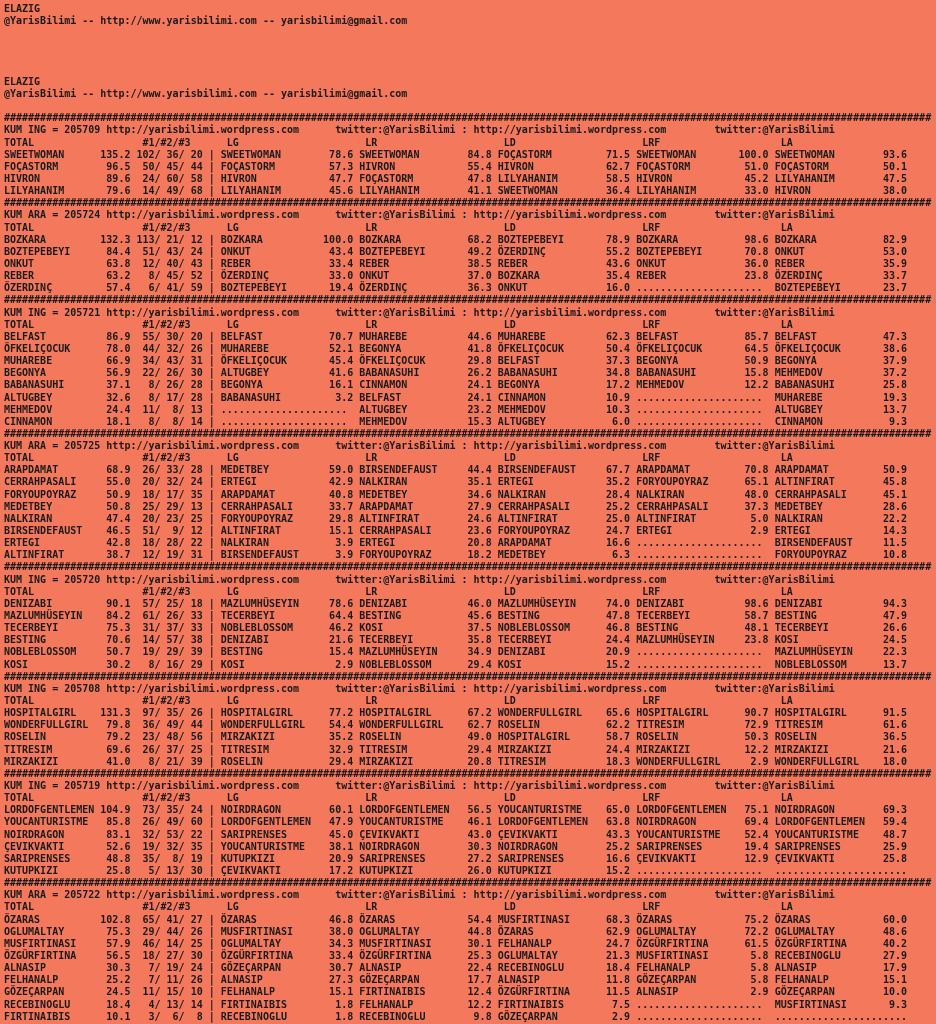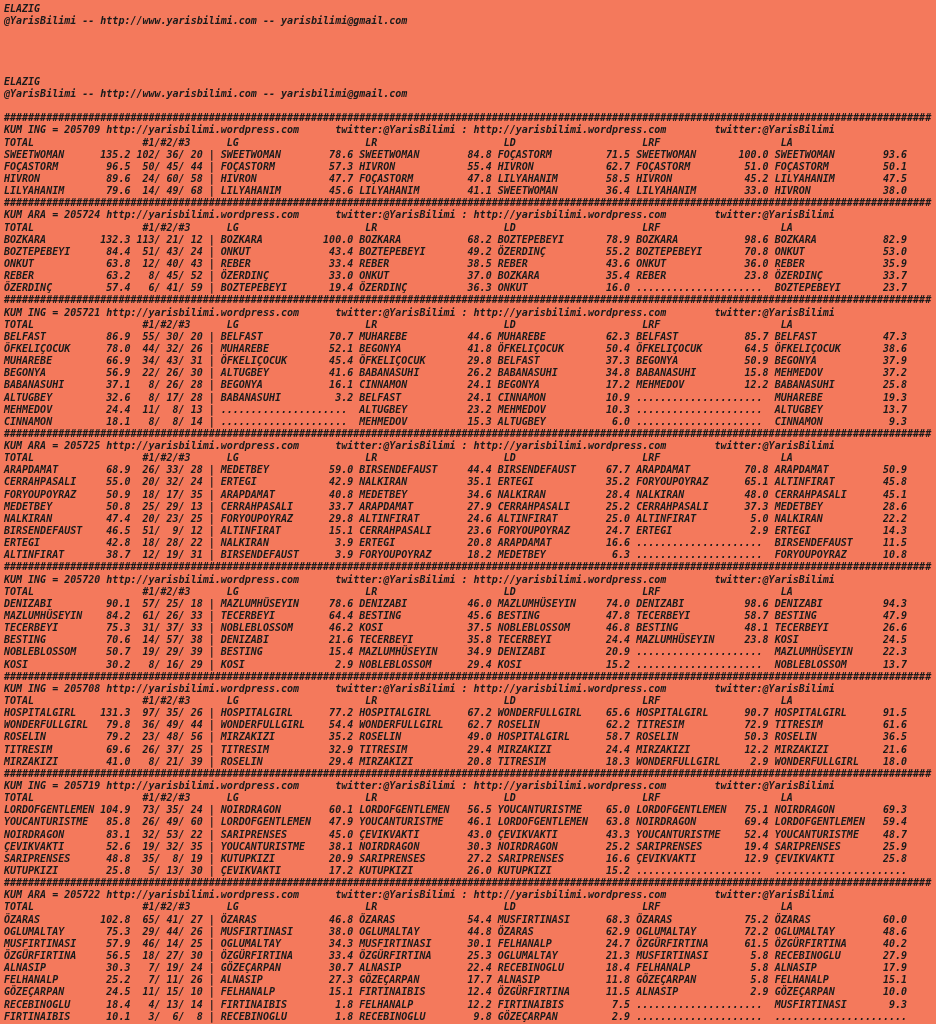--- a/index.html
+++ b/index.html
@@ -5,21 +5,21 @@
   html,body{margin:0;padding:0;}
   body{
     width:936px;height:1024px;overflow:hidden;
     background:#f4795c;
     font-family:"DejaVu Sans Mono","Liberation Mono",monospace;
   }
   #report{
     margin:0;padding:3px 0 0 4px;
     font-family:"DejaVu Sans Mono","Liberation Mono",monospace;
     font-size:10px;font-weight:bold;line-height:12.15px;
-    color:#1a1a1a;white-space:pre;font-style:italic;
+    color:#1a1a1a;white-space:pre;
   }
   .ln{white-space:pre;height:12.15px;}
 </style>
 </head>
 <body>
 
 <div>
   <pre id="report"><div class="ln">ELAZIG</div><div class="ln">@YarisBilimi -- http://www.yarisbilimi.com -- yarisbilimi@gmail.com</div><div class="ln">&nbsp;</div><div class="ln">&nbsp;</div><div class="ln">&nbsp;</div><div class="ln">&nbsp;</div><div class="ln">ELAZIG</div><div class="ln">@YarisBilimi -- http://www.yarisbilimi.com -- yarisbilimi@gmail.com</div><div class="ln">&nbsp;</div><div class="ln">##########################################################################################################################################################</div><div class="ln">KUM ING = 205709 http://yarisbilimi.wordpress.com      twitter:@YarisBilimi : http://yarisbilimi.wordpress.com        twitter:@YarisBilimi</div><div class="ln">TOTAL                  #1/#2/#3      LG                     LR                     LD                     LRF                    LA</div><div class="ln">SWEETWOMAN      135.2 102/ 36/ 20 | SWEETWOMAN        78.6 SWEETWOMAN        84.8 FOÇASTORM         71.5 SWEETWOMAN       100.0 SWEETWOMAN        93.6 </div><div class="ln">FOÇASTORM        96.5  50/ 45/ 44 | FOÇASTORM         57.3 HIVRON            55.4 HIVRON            62.7 FOÇASTORM         51.0 FOÇASTORM         50.1 </div><div class="ln">HIVRON           89.6  24/ 60/ 58 | HIVRON            47.7 FOÇASTORM         47.8 LILYAHANIM        58.5 HIVRON            45.2 LILYAHANIM        47.5 </div><div class="ln">LILYAHANIM       79.6  14/ 49/ 68 | LILYAHANIM        45.6 LILYAHANIM        41.1 SWEETWOMAN        36.4 LILYAHANIM        33.0 HIVRON            38.0 </div><div class="ln">##########################################################################################################################################################</div><div class="ln">KUM ARA = 205724 http://yarisbilimi.wordpress.com      twitter:@YarisBilimi : http://yarisbilimi.wordpress.com        twitter:@YarisBilimi</div><div class="ln">TOTAL                  #1/#2/#3      LG                     LR                     LD                     LRF                    LA</div><div class="ln">BOZKARA         132.3 113/ 21/ 12 | BOZKARA          100.0 BOZKARA           68.2 BOZTEPEBEYI       78.9 BOZKARA           98.6 BOZKARA           82.9 </div><div class="ln">BOZTEPEBEYI      84.4  51/ 43/ 24 | ONKUT             43.4 BOZTEPEBEYI       49.2 ÖZERDINÇ          55.2 BOZTEPEBEYI       70.8 ONKUT             53.0 </div><div class="ln">ONKUT            63.8  12/ 40/ 43 | REBER             33.4 REBER             38.5 REBER             43.6 ONKUT             36.0 REBER             35.9 </div><div class="ln">REBER            63.2   8/ 45/ 52 | ÖZERDINÇ          33.0 ONKUT             37.0 BOZKARA           35.4 REBER             23.8 ÖZERDINÇ          33.7 </div><div class="ln">ÖZERDINÇ         57.4   6/ 41/ 59 | BOZTEPEBEYI       19.4 ÖZERDINÇ          36.3 ONKUT             16.0 .....................  BOZTEPEBEYI       23.7 </div><div class="ln">##########################################################################################################################################################</div><div class="ln">KUM ING = 205721 http://yarisbilimi.wordpress.com      twitter:@YarisBilimi : http://yarisbilimi.wordpress.com        twitter:@YarisBilimi</div><div class="ln">TOTAL                  #1/#2/#3      LG                     LR                     LD                     LRF                    LA</div><div class="ln">BELFAST          86.9  55/ 30/ 20 | BELFAST           70.7 MUHAREBE          44.6 MUHAREBE          62.3 BELFAST           85.7 BELFAST           47.3 </div><div class="ln">ÖFKELIÇOCUK      78.0  44/ 32/ 26 | MUHAREBE          52.1 BEGONYA           41.8 ÖFKELIÇOCUK       50.4 ÖFKELIÇOCUK       64.5 ÖFKELIÇOCUK       38.6 </div><div class="ln">MUHAREBE         66.9  34/ 43/ 31 | ÖFKELIÇOCUK       45.4 ÖFKELIÇOCUK       29.8 BELFAST           37.3 BEGONYA           50.9 BEGONYA           37.9 </div><div class="ln">BEGONYA          56.9  22/ 26/ 30 | ALTUGBEY          41.6 BABANASUHI        26.2 BABANASUHI        34.8 BABANASUHI        15.8 MEHMEDOV          37.2 </div><div class="ln">BABANASUHI       37.1   8/ 26/ 28 | BEGONYA           16.1 CINNAMON          24.1 BEGONYA           17.2 MEHMEDOV          12.2 BABANASUHI        25.8 </div><div class="ln">ALTUGBEY         32.6   8/ 17/ 28 | BABANASUHI         3.2 BELFAST           24.1 CINNAMON          10.9 .....................  MUHAREBE          19.3 </div><div class="ln">MEHMEDOV         24.4  11/  8/ 13 | .....................  ALTUGBEY          23.2 MEHMEDOV          10.3 .....................  ALTUGBEY          13.7 </div><div class="ln">CINNAMON         18.1   8/  8/ 14 | .....................  MEHMEDOV          15.3 ALTUGBEY           6.0 .....................  CINNAMON           9.3 </div><div class="ln">##########################################################################################################################################################</div><div class="ln">KUM ARA = 205725 http://yarisbilimi.wordpress.com      twitter:@YarisBilimi : http://yarisbilimi.wordpress.com        twitter:@YarisBilimi</div><div class="ln">TOTAL                  #1/#2/#3      LG                     LR                     LD                     LRF                    LA</div><div class="ln">ARAPDAMAT        68.9  26/ 33/ 28 | MEDETBEY          59.0 BIRSENDEFAUST     44.4 BIRSENDEFAUST     67.7 ARAPDAMAT         70.8 ARAPDAMAT         50.9 </div><div class="ln">CERRAHPASALI     55.0  20/ 32/ 24 | ERTEGI            42.9 NALKIRAN          35.1 ERTEGI            35.2 FORYOUPOYRAZ      65.1 ALTINFIRAT        45.8 </div><div class="ln">FORYOUPOYRAZ     50.9  18/ 17/ 35 | ARAPDAMAT         40.8 MEDETBEY          34.6 NALKIRAN          28.4 NALKIRAN          48.0 CERRAHPASALI      45.1 </div><div class="ln">MEDETBEY         50.8  25/ 29/ 13 | CERRAHPASALI      33.7 ARAPDAMAT         27.9 CERRAHPASALI      25.2 CERRAHPASALI      37.3 MEDETBEY          28.6 </div><div class="ln">NALKIRAN         47.4  20/ 23/ 25 | FORYOUPOYRAZ      29.8 ALTINFIRAT        24.6 ALTINFIRAT        25.0 ALTINFIRAT         5.0 NALKIRAN          22.2 </div><div class="ln">BIRSENDEFAUST    46.5  51/  9/ 12 | ALTINFIRAT        15.1 CERRAHPASALI      23.6 FORYOUPOYRAZ      24.7 ERTEGI             2.9 ERTEGI            14.3 </div><div class="ln">ERTEGI           42.8  18/ 28/ 22 | NALKIRAN           3.9 ERTEGI            20.8 ARAPDAMAT         16.6 .....................  BIRSENDEFAUST     11.5 </div><div class="ln">ALTINFIRAT       38.7  12/ 19/ 31 | BIRSENDEFAUST      3.9 FORYOUPOYRAZ      18.2 MEDETBEY           6.3 .....................  FORYOUPOYRAZ      10.8 </div><div class="ln">##########################################################################################################################################################</div><div class="ln">KUM ING = 205720 http://yarisbilimi.wordpress.com      twitter:@YarisBilimi : http://yarisbilimi.wordpress.com        twitter:@YarisBilimi</div><div class="ln">TOTAL                  #1/#2/#3      LG                     LR                     LD                     LRF                    LA</div><div class="ln">DENIZABI         90.1  57/ 25/ 18 | MAZLUMHÜSEYIN     78.6 DENIZABI          46.0 MAZLUMHÜSEYIN     74.0 DENIZABI          98.6 DENIZABI          94.3 </div><div class="ln">MAZLUMHÜSEYIN    84.2  61/ 26/ 33 | TECERBEYI         64.4 BESTING           45.6 BESTING           47.8 TECERBEYI         58.7 BESTING           47.9 </div><div class="ln">TECERBEYI        75.3  31/ 37/ 33 | NOBLEBLOSSOM      46.2 KOSI              37.5 NOBLEBLOSSOM      46.8 BESTING           48.1 TECERBEYI         26.6 </div><div class="ln">BESTING          70.6  14/ 57/ 38 | DENIZABI          21.6 TECERBEYI         35.8 TECERBEYI         24.4 MAZLUMHÜSEYIN     23.8 KOSI              24.5 </div><div class="ln">NOBLEBLOSSOM     50.7  19/ 29/ 39 | BESTING           15.4 MAZLUMHÜSEYIN     34.9 DENIZABI          20.9 .....................  MAZLUMHÜSEYIN     22.3 </div><div class="ln">KOSI             30.2   8/ 16/ 29 | KOSI               2.9 NOBLEBLOSSOM      29.4 KOSI              15.2 .....................  NOBLEBLOSSOM      13.7 </div><div class="ln">##########################################################################################################################################################</div><div class="ln">KUM ING = 205708 http://yarisbilimi.wordpress.com      twitter:@YarisBilimi : http://yarisbilimi.wordpress.com        twitter:@YarisBilimi</div><div class="ln">TOTAL                  #1/#2/#3      LG                     LR                     LD                     LRF                    LA</div><div class="ln">HOSPITALGIRL    131.3  97/ 35/ 26 | HOSPITALGIRL      77.2 HOSPITALGIRL      67.2 WONDERFULLGIRL    65.6 HOSPITALGIRL      90.7 HOSPITALGIRL      91.5 </div><div class="ln">WONDERFULLGIRL   79.8  36/ 49/ 44 | WONDERFULLGIRL    54.4 WONDERFULLGIRL    62.7 ROSELIN           62.2 TITRESIM          72.9 TITRESIM          61.6 </div><div class="ln">ROSELIN          79.2  23/ 48/ 56 | MIRZAKIZI         35.2 ROSELIN           49.0 HOSPITALGIRL      58.7 ROSELIN           50.3 ROSELIN           36.5 </div><div class="ln">TITRESIM         69.6  26/ 37/ 25 | TITRESIM          32.9 TITRESIM          29.4 MIRZAKIZI         24.4 MIRZAKIZI         12.2 MIRZAKIZI         21.6 </div><div class="ln">MIRZAKIZI        41.0   8/ 21/ 39 | ROSELIN           29.4 MIRZAKIZI         20.8 TITRESIM          18.3 WONDERFULLGIRL     2.9 WONDERFULLGIRL    18.0 </div><div class="ln">##########################################################################################################################################################</div><div class="ln">KUM ING = 205719 http://yarisbilimi.wordpress.com      twitter:@YarisBilimi : http://yarisbilimi.wordpress.com        twitter:@YarisBilimi</div><div class="ln">TOTAL                  #1/#2/#3      LG                     LR                     LD                     LRF                    LA</div><div class="ln">LORDOFGENTLEMEN 104.9  73/ 35/ 24 | NOIRDRAGON        60.1 LORDOFGENTLEMEN   56.5 YOUCANTURISTME    65.0 LORDOFGENTLEMEN   75.1 NOIRDRAGON        69.3 </div><div class="ln">YOUCANTURISTME   85.8  26/ 49/ 60 | LORDOFGENTLEMEN   47.9 YOUCANTURISTME    46.1 LORDOFGENTLEMEN   63.8 NOIRDRAGON        69.4 LORDOFGENTLEMEN   59.4 </div><div class="ln">NOIRDRAGON       83.1  32/ 53/ 22 | SARIPRENSES       45.0 ÇEVIKVAKTI        43.0 ÇEVIKVAKTI        43.3 YOUCANTURISTME    52.4 YOUCANTURISTME    48.7 </div><div class="ln">ÇEVIKVAKTI       52.6  19/ 32/ 35 | YOUCANTURISTME    38.1 NOIRDRAGON        30.3 NOIRDRAGON        25.2 SARIPRENSES       19.4 SARIPRENSES       25.9 </div><div class="ln">SARIPRENSES      48.8  35/  8/ 19 | KUTUPKIZI         20.9 SARIPRENSES       27.2 SARIPRENSES       16.6 ÇEVIKVAKTI        12.9 ÇEVIKVAKTI        25.8 </div><div class="ln">KUTUPKIZI        25.8   5/ 13/ 30 | ÇEVIKVAKTI        17.2 KUTUPKIZI         26.0 KUTUPKIZI         15.2 .....................  ......................</div><div class="ln">##########################################################################################################################################################</div><div class="ln">KUM ARA = 205722 http://yarisbilimi.wordpress.com      twitter:@YarisBilimi : http://yarisbilimi.wordpress.com        twitter:@YarisBilimi</div><div class="ln">TOTAL                  #1/#2/#3      LG                     LR                     LD                     LRF                    LA</div><div class="ln">ÖZARAS          102.8  65/ 41/ 27 | ÖZARAS            46.8 ÖZARAS            54.4 MUSFIRTINASI      68.3 ÖZARAS            75.2 ÖZARAS            60.0 </div><div class="ln">OGLUMALTAY       75.3  29/ 44/ 26 | MUSFIRTINASI      38.0 OGLUMALTAY        44.8 ÖZARAS            62.9 OGLUMALTAY        72.2 OGLUMALTAY        48.6 </div><div class="ln">MUSFIRTINASI     57.9  46/ 14/ 25 | OGLUMALTAY        34.3 MUSFIRTINASI      30.1 FELHANALP         24.7 ÖZGÜRFIRTINA      61.5 ÖZGÜRFIRTINA      40.2 </div><div class="ln">ÖZGÜRFIRTINA     56.5  18/ 27/ 30 | ÖZGÜRFIRTINA      33.4 ÖZGÜRFIRTINA      25.3 OGLUMALTAY        21.3 MUSFIRTINASI       5.8 RECEBINOGLU       27.9 </div><div class="ln">ALNASIP          30.3   7/ 19/ 24 | GÖZEÇARPAN        30.7 ALNASIP           22.4 RECEBINOGLU       18.4 FELHANALP          5.8 ALNASIP           17.9 </div><div class="ln">FELHANALP        25.2   7/ 11/ 26 | ALNASIP           27.3 GÖZEÇARPAN        17.7 ALNASIP           11.8 GÖZEÇARPAN         5.8 FELHANALP         15.1 </div><div class="ln">GÖZEÇARPAN       24.5  11/ 15/ 10 | FELHANALP         15.1 FIRTINAIBIS       12.4 ÖZGÜRFIRTINA      11.5 ALNASIP            2.9 GÖZEÇARPAN        10.0 </div><div class="ln">RECEBINOGLU      18.4   4/ 13/ 14 | FIRTINAIBIS        1.8 FELHANALP         12.2 FIRTINAIBIS        7.5 .....................  MUSFIRTINASI       9.3 </div><div class="ln">FIRTINAIBIS      10.1   3/  6/  8 | RECEBINOGLU        1.8 RECEBINOGLU        9.8 GÖZEÇARPAN         2.9 .....................  ......................</div></pre>
 </div>
 

